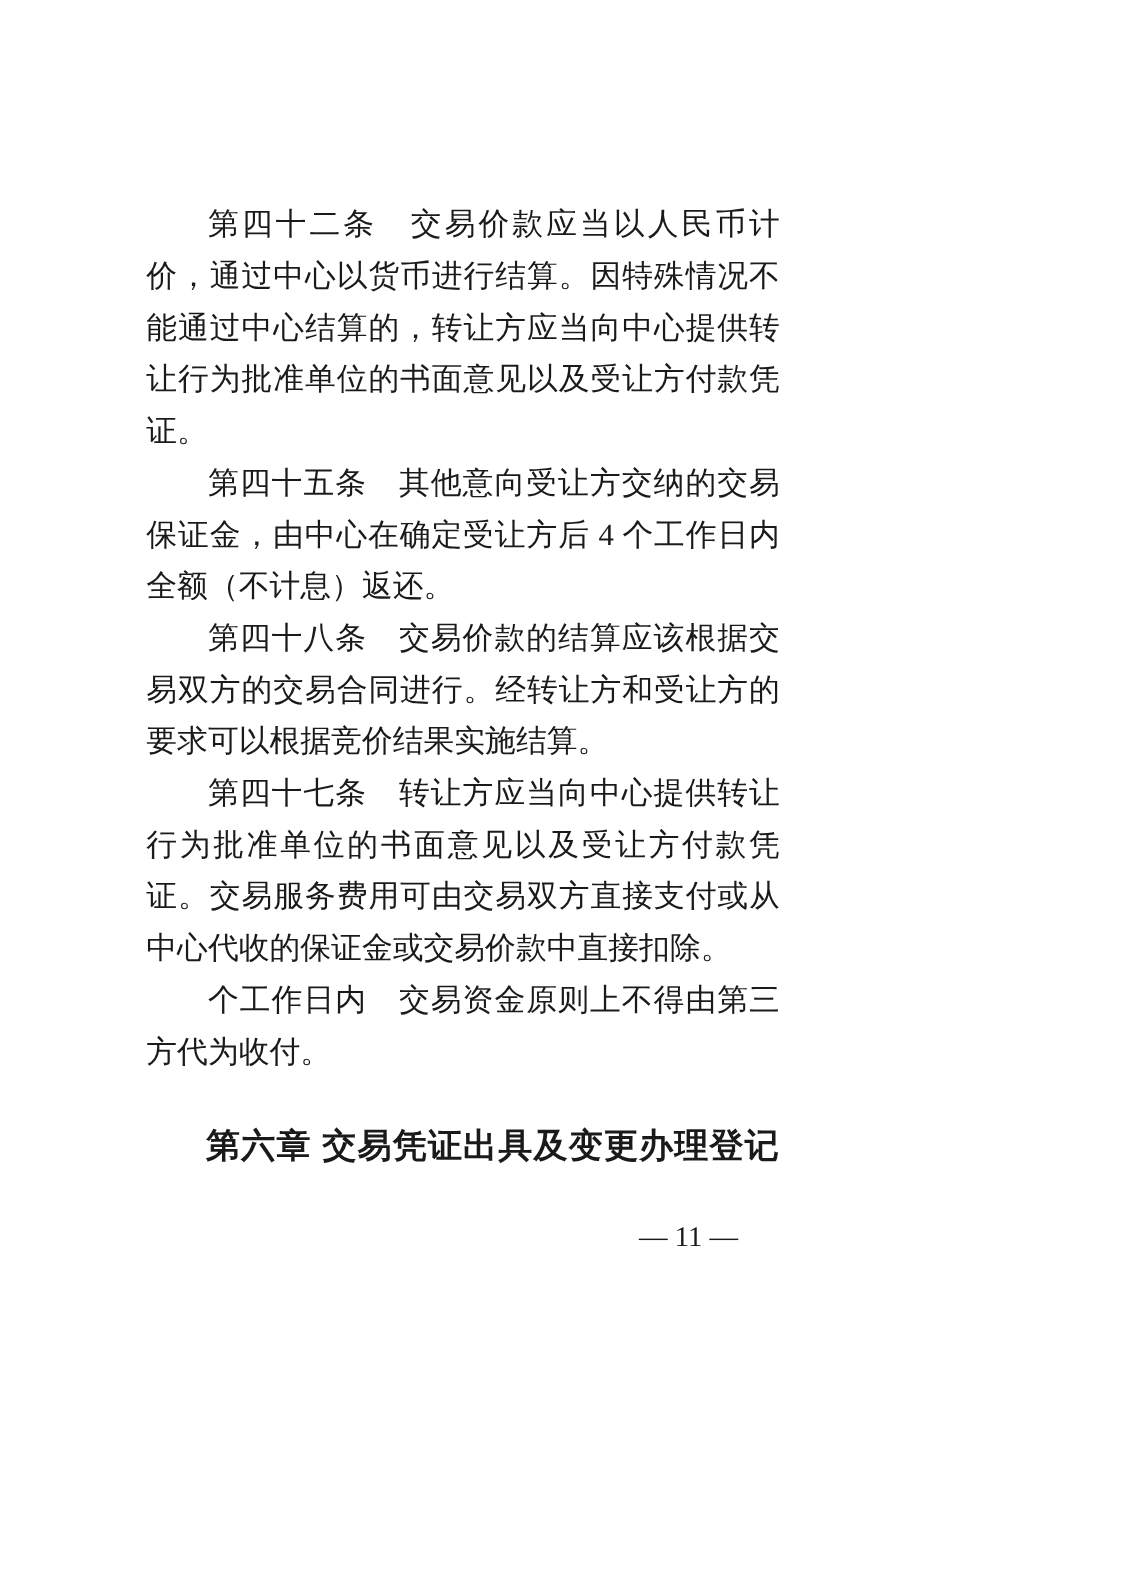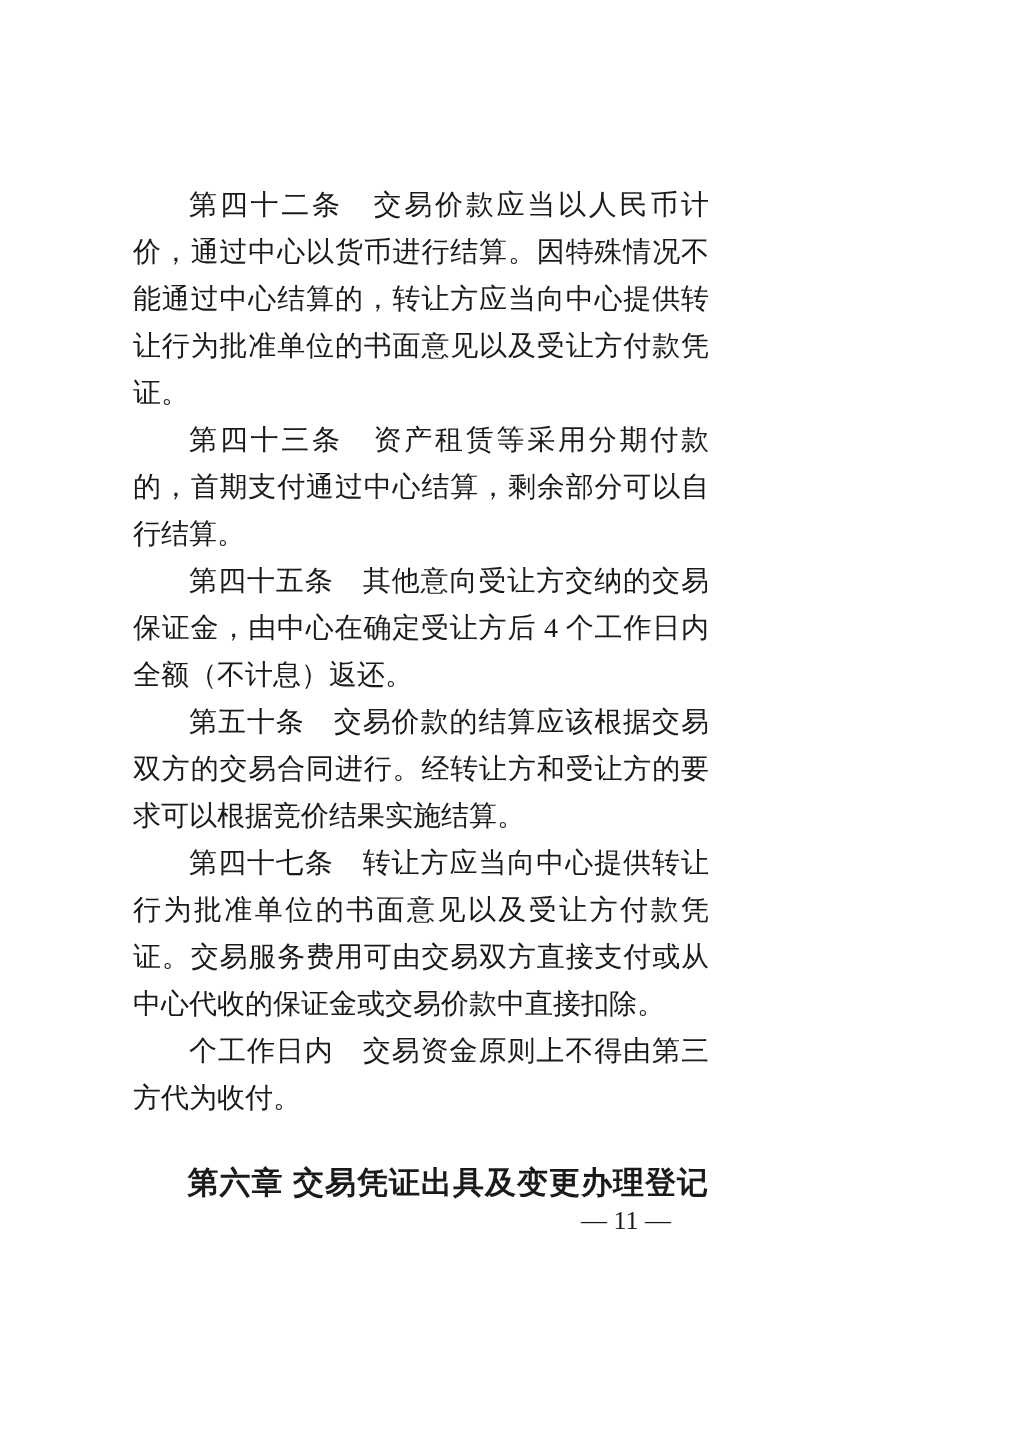--- a/index.html
+++ b/index.html
@@ -36,37 +36,37 @@
     font-family: "Liberation Sans", "DejaVu Sans", sans-serif;
     font-weight: 700;
     font-size: 31px;
     line-height: 47px;
     text-align: right;
     text-indent: 0;
     margin: 38px 0 0 0;
     letter-spacing: 1px;
   }
   .page-footer {
+    margin-top: 45px;
     padding-right: 38px;
     text-align: right;
     font-size: 26px;
     line-height: 30px;
     font-family: "Liberation Serif", "DejaVu Serif", serif;
   }
 </style>
 </head>
 <body>
 
 <div class="page">
   <div class="content">
 
     <p>第四十二条　交易价款应当以人民币计价，通过中心以货币进行结算。因特殊情况不能通过中心结算的，转让方应当向中心提供转让行为批准单位的书面意见以及受让方付款凭证。</p>
-    <p>第四十三条　资产租赁等采用分期付款的，首期支付通过中心结算，剩余部分可以自行结算。</p>
     <p>第四十五条　其他意向受让方交纳的交易保证金，由中心在确定受让方后 4 个工作日内全额（不计息）返还。</p>
-    <p>第五十条　交易价款的结算应该根据交易双方的交易合同进行。经转让方和受让方的要求可以根据竞价结果实施结算。</p>
+    <p>第四十八条　交易价款的结算应该根据交易双方的交易合同进行。经转让方和受让方的要求可以根据竞价结果实施结算。</p>
     <p>第四十七条　转让方应当向中心提供转让行为批准单位的书面意见以及受让方付款凭证。交易服务费用可由交易双方直接支付或从中心代收的保证金或交易价款中直接扣除。</p>
     <p>个工作日内　交易资金原则上不得由第三方代为收付。</p>
 
     <h2 class="chapter-heading">第六章 交易凭证出具及变更办理登记</h2>
 
 
     <div class="page-footer">— 11 —</div>
 
   </div>
 </div>

